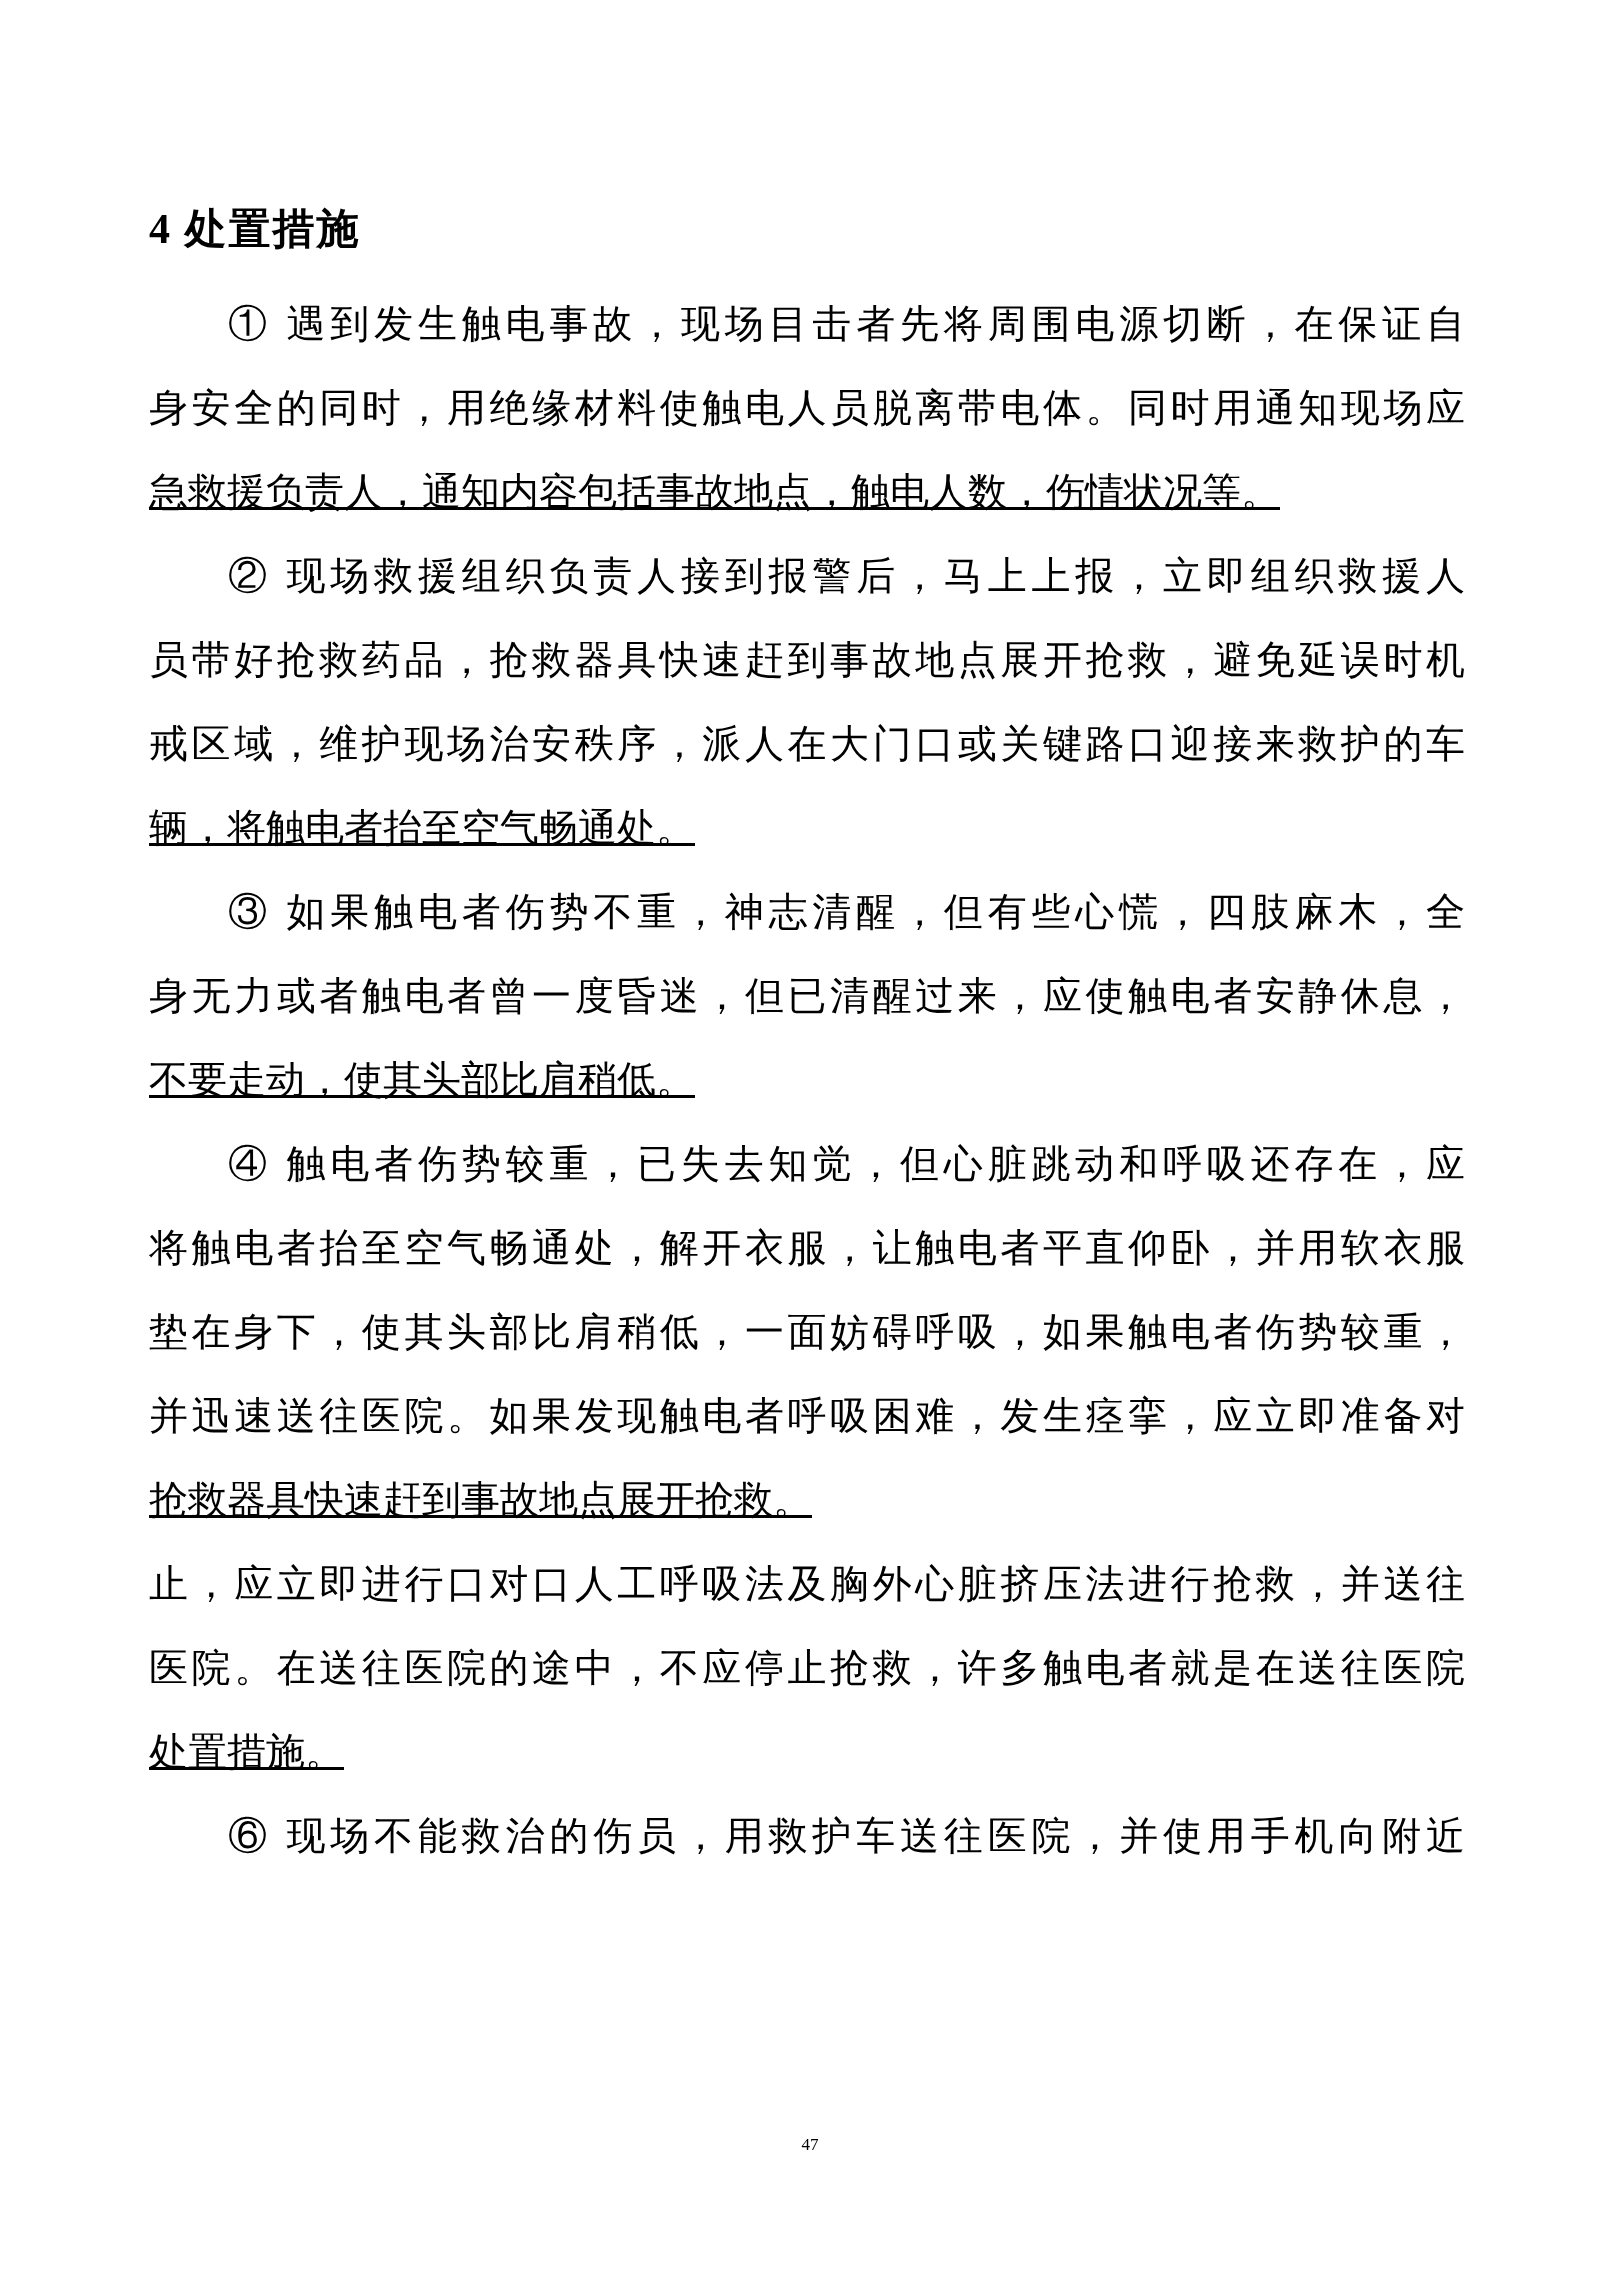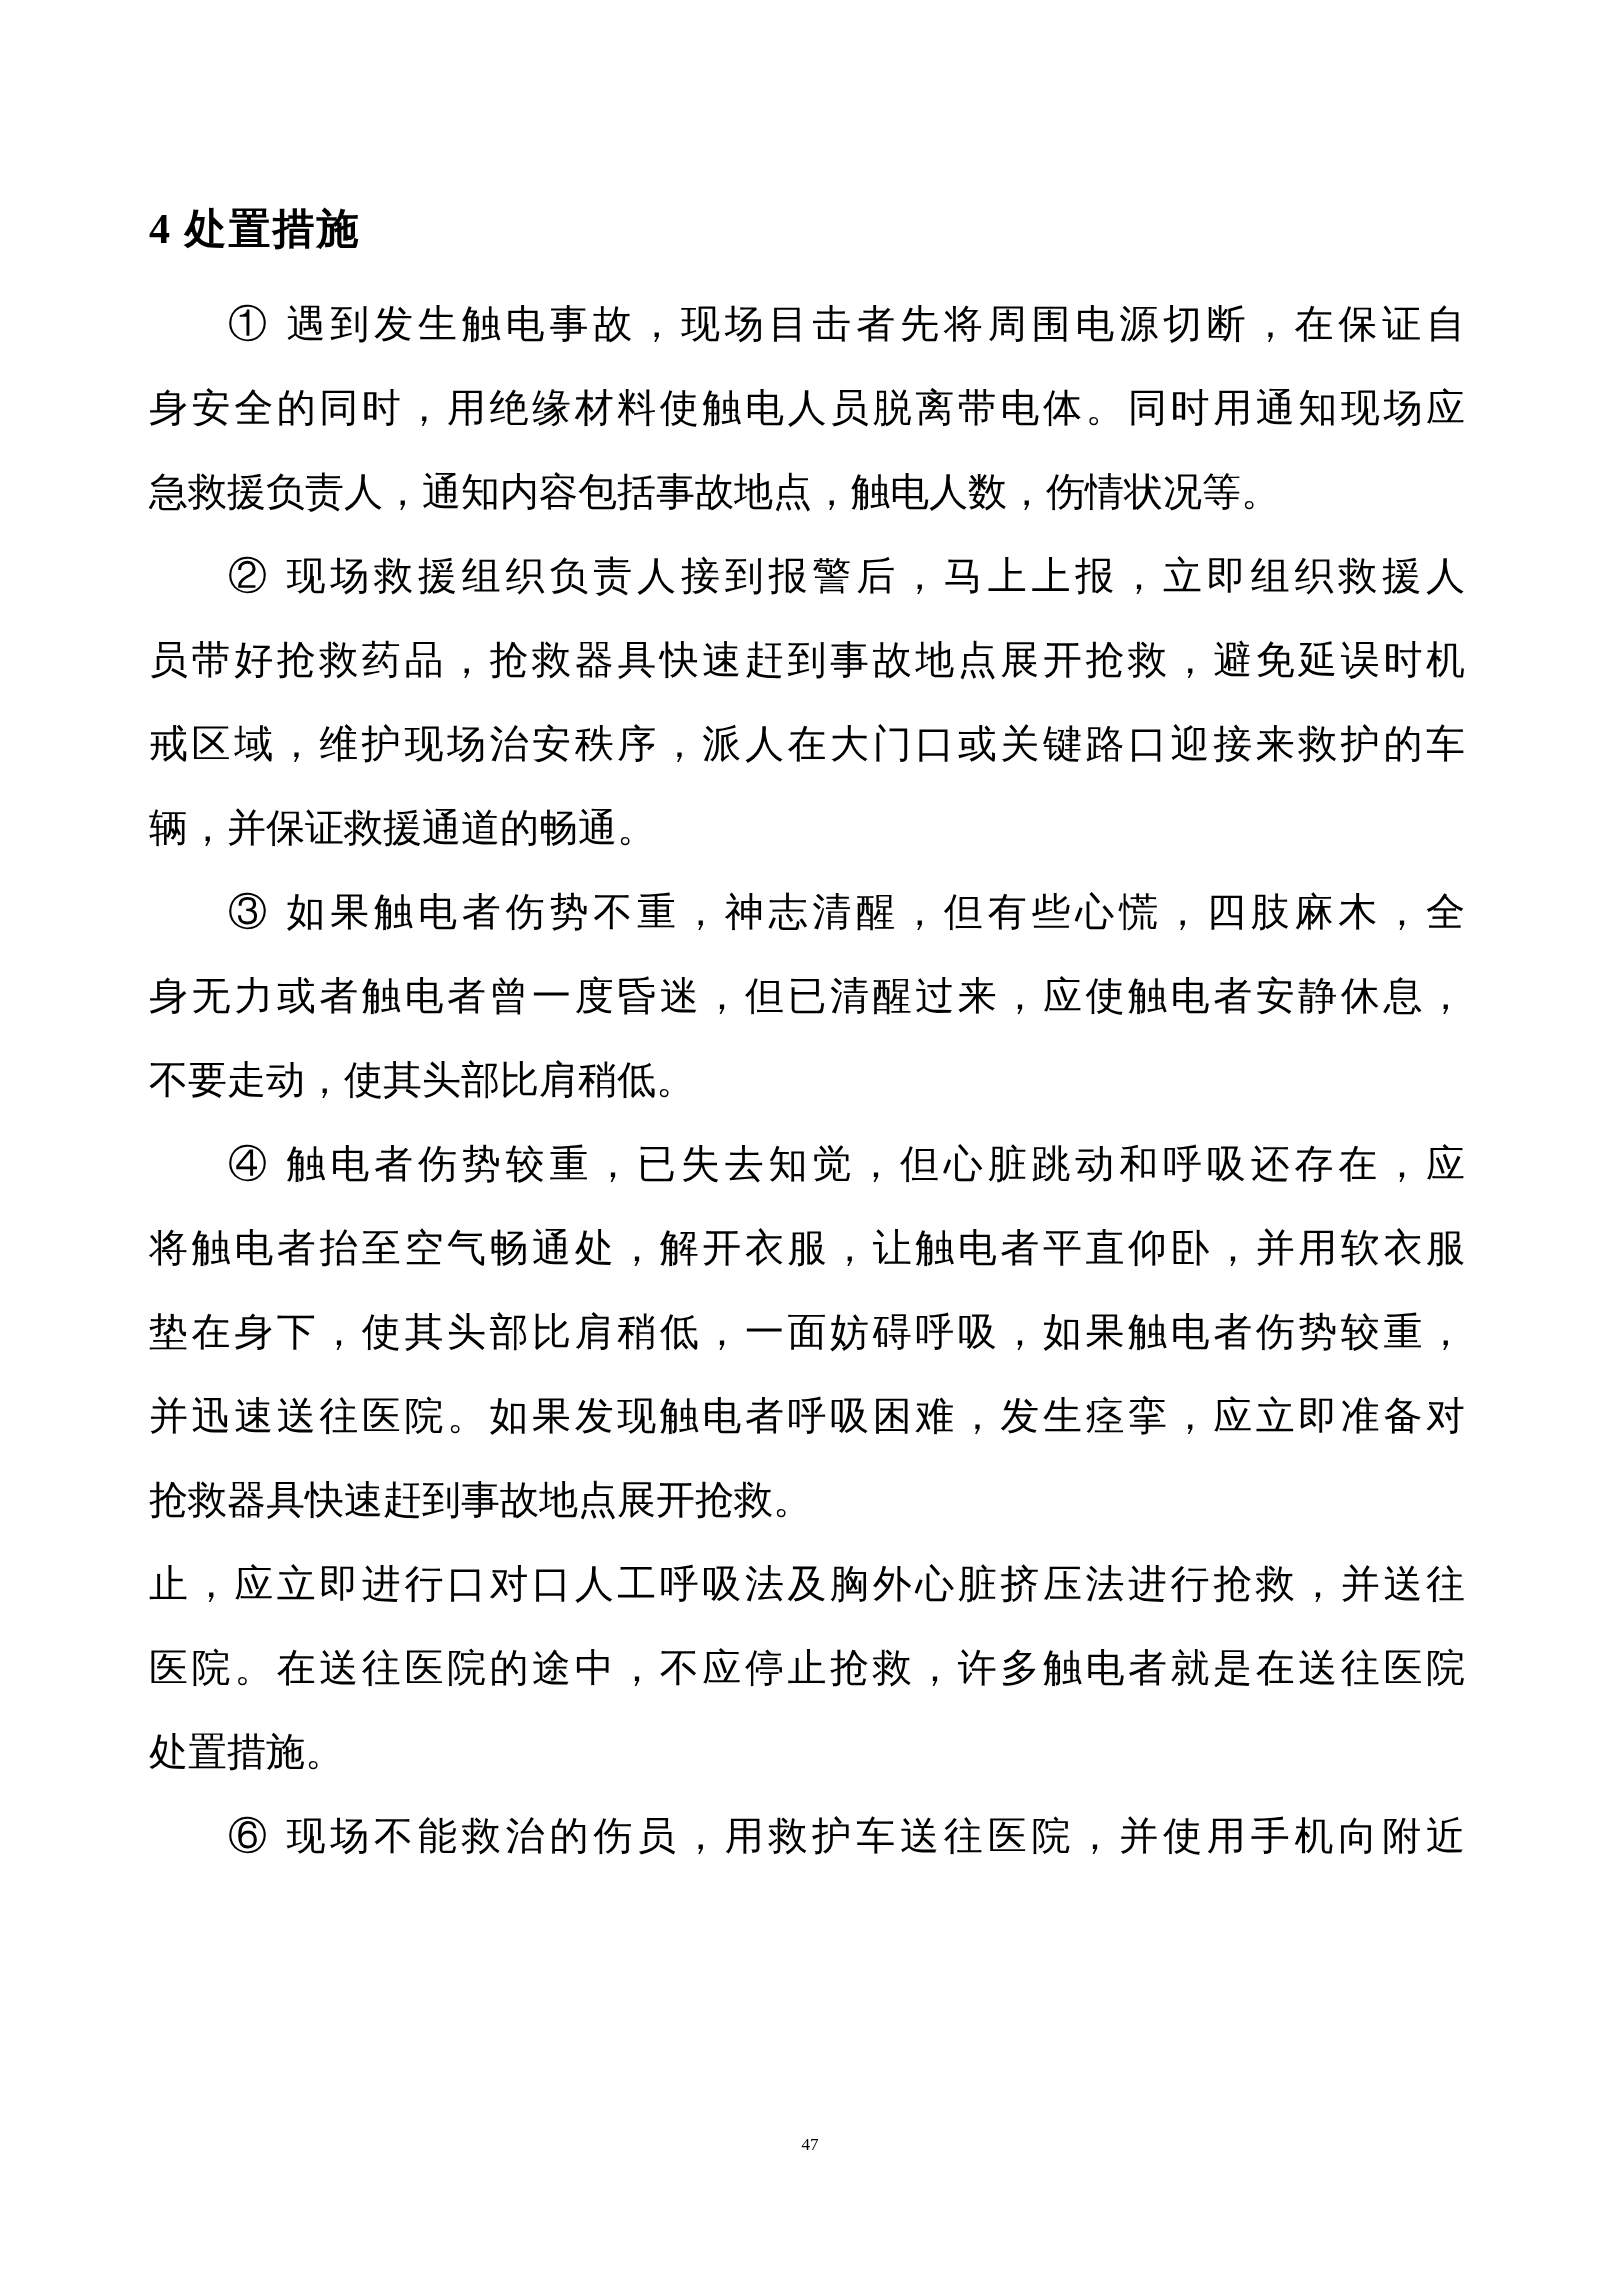--- a/index.html
+++ b/index.html
@@ -38,20 +38,21 @@
     line-height: 84px;
     text-align: justify;
     text-align-last: justify;
     text-justify: inter-character;
   }
   .line.start {
     text-indent: 79px;
   }
   .line.end {
     text-align-last: left;
+    text-decoration: underline;
   }
   .page-number {
     position: absolute;
     top: 2125px;
     left: 0;
     width: 100%;
     text-align: center;
     font-size: 17px;
     line-height: 39px;
   }
@@ -69,21 +70,21 @@
       <div class="para">
         <div class="line start">① 遇到发生触电事故，现场目击者先将周围电源切断，在保证自</div>
         <div class="line">身安全的同时，用绝缘材料使触电人员脱离带电体。同时用通知现场应</div>
         <div class="line end">急救援负责人，通知内容包括事故地点，触电人数，伤情状况等。</div>
       </div>
 
       <div class="para">
         <div class="line start">② 现场救援组织负责人接到报警后，马上上报，立即组织救援人</div>
         <div class="line">员带好抢救药品，抢救器具快速赶到事故地点展开抢救，避免延误时机</div>
         <div class="line">戒区域，维护现场治安秩序，派人在大门口或关键路口迎接来救护的车</div>
-        <div class="line end">辆，并保证救援通道的畅通。</div>
+        <div class="line end">辆，将触电者抬至空气畅通处。</div>
       </div>
 
       <div class="para">
         <div class="line start">③ 如果触电者伤势不重，神志清醒，但有些心慌，四肢麻木，全</div>
         <div class="line">身无力或者触电者曾一度昏迷，但已清醒过来，应使触电者安静休息，</div>
         <div class="line end">不要走动，使其头部比肩稍低。</div>
       </div>
 
       <div class="para">
         <div class="line start">④ 触电者伤势较重，已失去知觉，但心脏跳动和呼吸还存在，应</div>

